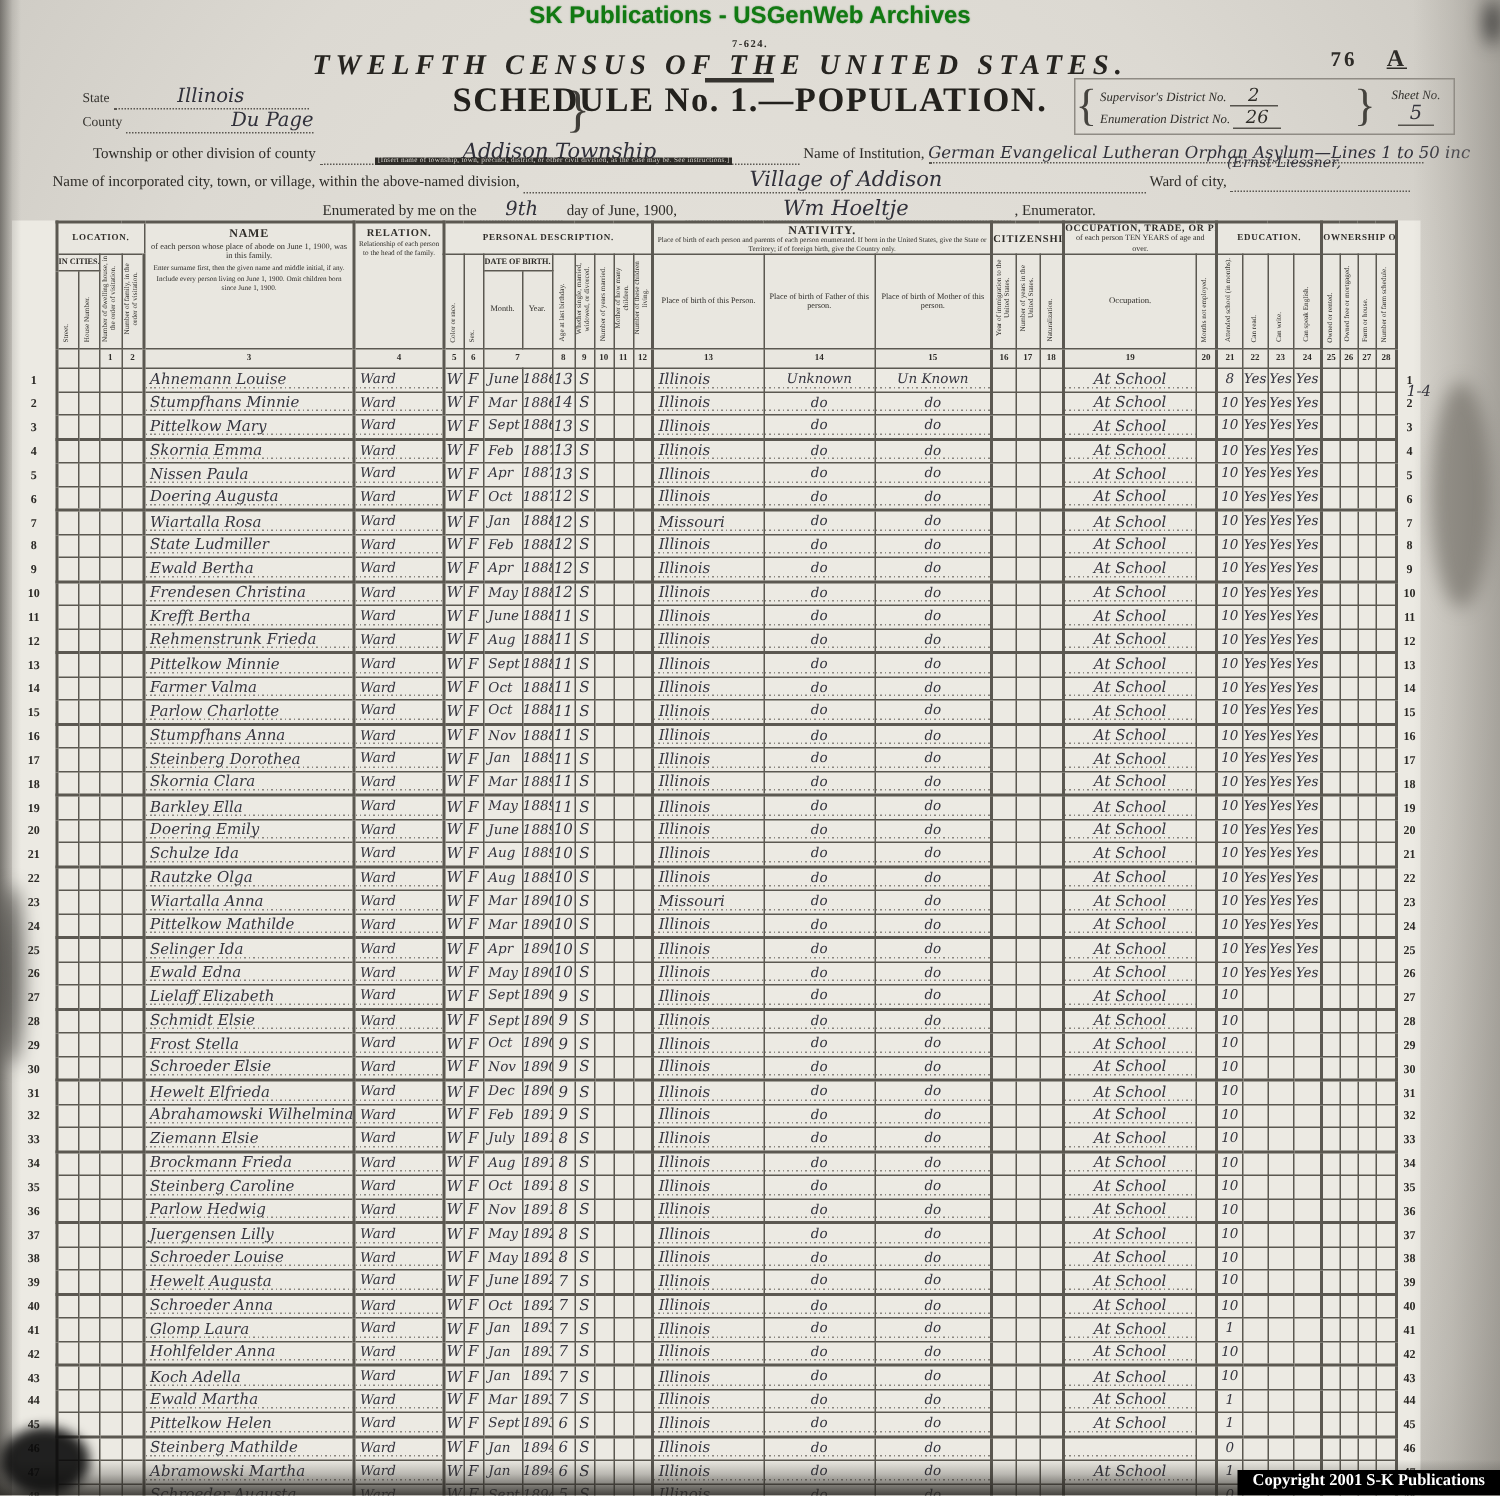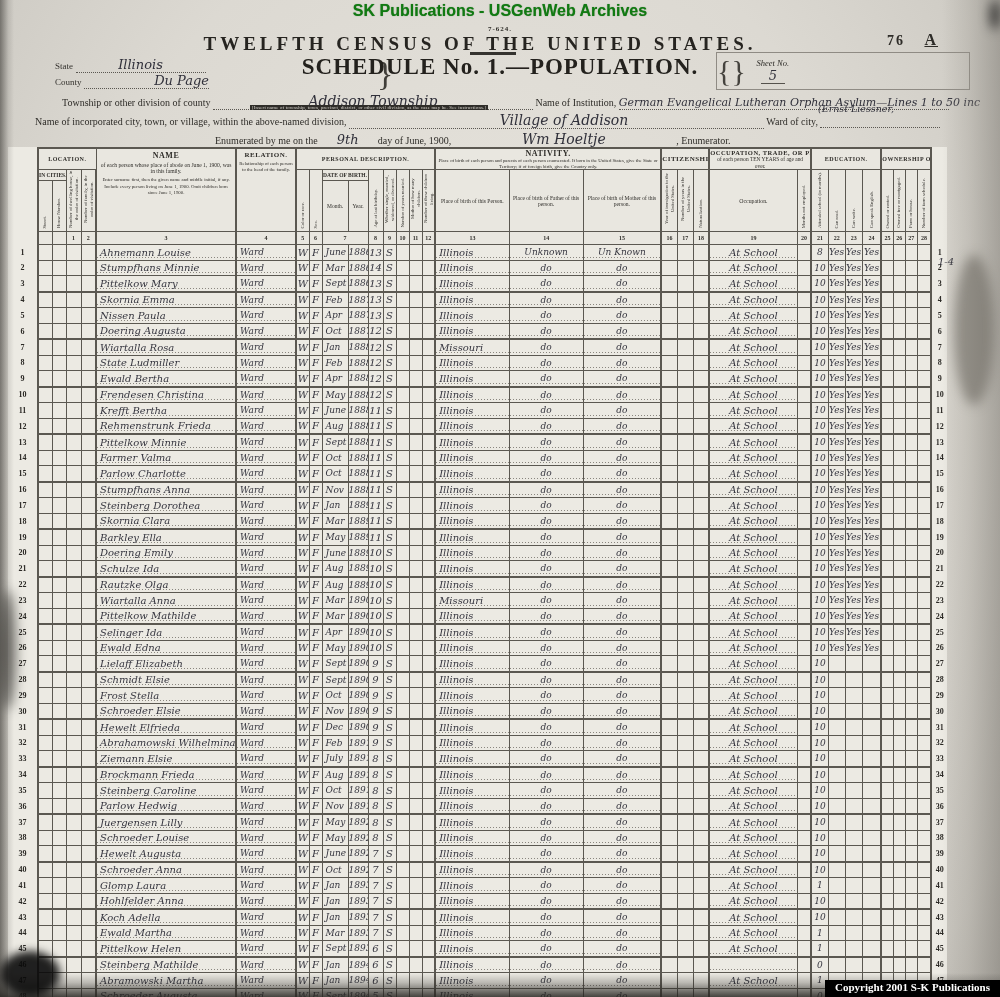--- a/index.html
+++ b/index.html
@@ -24,21 +24,21 @@
   .b1{right:6px;top:255px;width:40px;height:150px;background:rgba(90,86,78,.5);}
   .b2{left:0px;top:590px;width:16px;height:120px;background:rgba(30,28,25,.6);}
   .b3{left:0;bottom:0;width:60px;height:46px;background:rgba(10,10,10,.9);filter:blur(4px);}
   .b4{right:0;top:0;width:10px;height:30px;background:rgba(20,20,20,.8);}
 
   .watermark{position:absolute;top:2px;left:0;width:100%;text-align:center;
     font-family:"Liberation Sans", sans-serif;font-weight:bold;font-size:16px;color:#117a12;
     text-shadow:0 0 1px rgba(10,90,10,.6);}
   .formnum{position:absolute;top:25px;left:0;width:100%;text-align:center;font-size:7px;font-weight:bold;letter-spacing:1px;}
   .census-title{position:absolute;top:33px;left:0;width:96%;text-align:center;
-    font-size:19px;font-weight:bold;letter-spacing:4px;color:#262420;}
+    font-size:19px;font-weight:bold;letter-spacing:4px;color:#262420;font-style:italic;}
   .title-dash{position:absolute;top:52px;left:470px;width:46px;height:3px;background:#35332f;}
   .pageno{position:absolute;top:31px;right:62px;font-size:14px;font-weight:bold;letter-spacing:2px;}
   .pageno .sheet-letter{font-size:16px;text-decoration:underline;margin-left:14px;}
 
   .state-block{position:absolute;top:57px;left:55px;font-size:10px;}
   .state-line{height:16px;}
   .label-sm{font-size:9px;color:#34322e;}
   .hw{font-family:"DejaVu Serif", serif;font-style:italic;color:#30303a;}
   .hw-lg{font-size:14px;}
   .dotline{display:inline-block;border-bottom:1px dotted #5a5751;}
@@ -127,20 +127,30 @@
       <span class="hw hw-md">Du Page</span>
     </span>
   </div>
   <span class="brace">}</span>
 </div>
 
 <div class="schedule-title">SCHEDULE No. 1.—POPULATION.</div>
 
 <div class="district-box">
   <span class="district-brace">{</span>
+  <div class="district-lines">
+    <div class="district-line">
+      <span>Supervisor's District No.</span>
+      <span class="district-val">2</span>
+    </div>
+    <div class="district-line">
+      <span>Enumeration District No.</span>
+      <span class="district-val">26</span>
+    </div>
+  </div>
   <span class="district-brace">}</span>
   <div class="sheet-block">
     <div>Sheet No.</div>
     <span class="hw sheet-val">5</span>
   </div>
 </div>
 
 <div class="hline township-line">
   <span>Township or other division of county</span>
   <span class="dotline" style="width:320px;text-align:center;">

